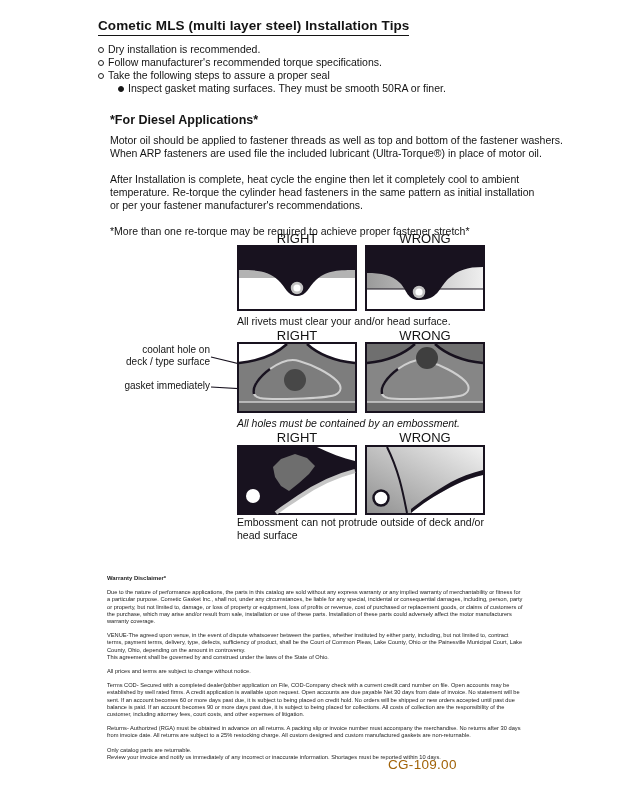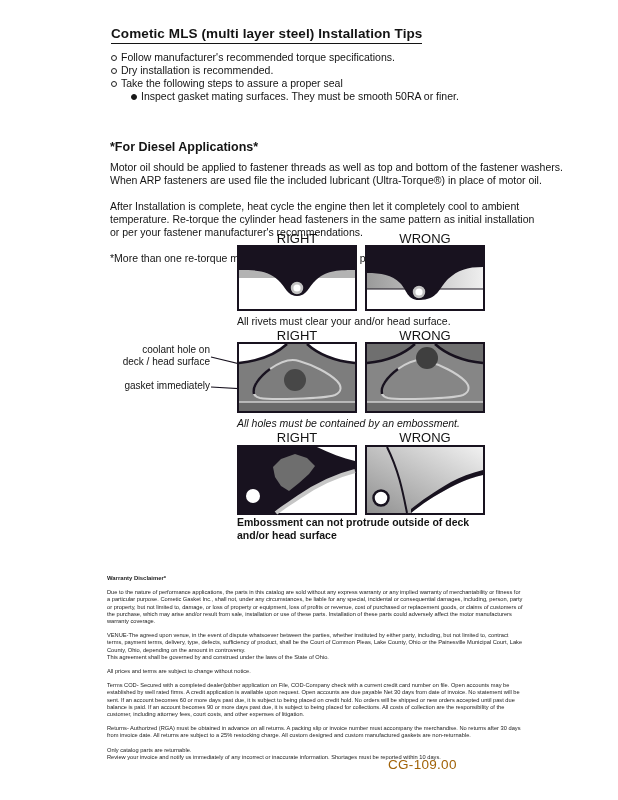--- a/index.html
+++ b/index.html
@@ -2,33 +2,33 @@
 <html><head>
 <meta charset="utf-8">
 <style>
   html,body{margin:0;padding:0;background:#ffffff;}
   .doc{
     position:relative; width:618px; height:800px; background:#ffffff;
     font-family:"Liberation Sans","DejaVu Sans",sans-serif; color:#141414;
     overflow:hidden;
   }
   
-  .header{position:absolute; left:111px; top:16px; width:440px;margin-top:8px;}
+  .header{position:absolute; left:98px; top:16px; width:440px;}
   .title{
     display:inline-block; font-size:13.5px; font-weight:bold;
     border-bottom:1.5px solid #141414; padding-bottom:2px; letter-spacing:.1px;
   }
   .tips{margin:7px 0 0 0; padding:0; list-style:none; font-size:10.5px; line-height:13px;}
   .tips li{position:relative; padding-left:10px;}
   .tips li.sub{margin-left:20px;}
   .marker{position:absolute; left:0; top:4px; width:4px; height:4px; border-radius:50%;}
   .marker.ring{border:1px solid #222; background:#fff;}
   .marker.dot{background:#181818; border:1px solid #181818;}
   
-  .diesel{position:absolute; left:110px; top:114px; width:460px; font-size:10.5px; line-height:13px;margin-top:27px;}
+  .diesel{position:absolute; left:110px; top:114px; width:460px; font-size:10.5px; line-height:13px;}
   .diesel h2{font-size:12.5px; font-weight:bold; margin:0 0 7px 0;}
   .diesel p{margin:0 0 13px 0; white-space:pre-line;}
   .diesel p.note{margin-bottom:0;}
   
   .dlabel{position:absolute; width:120px; text-align:center; font-size:13px; font-weight:normal; color:#141414;}
   .dbox{position:absolute; width:120px;}
   .dcaption{position:absolute; left:237px; font-size:10.5px; line-height:13px; color:#141414;}
   .sidelabel{position:absolute; font-size:10px; line-height:11.5px; text-align:right; white-space:pre-line; color:#141414;}
   .leader{position:absolute;}
   
@@ -42,25 +42,25 @@
 </head>
 <body>
 
 <div class="doc">
 
   <div class="header">
     <div class="title">Cometic MLS (multi layer steel) Installation Tips</div>
     <ul class="tips">
       <li>
         <span class="marker ring"></span>
-        <span>Follow manufacturer's recommended torque specifications.</span>
+        <span>Dry installation is recommended.</span>
       </li>
       <li>
         <span class="marker ring"></span>
-        <span>Dry installation is recommended.</span>
+        <span>Follow manufacturer's recommended torque specifications.</span>
       </li>
       <li>
         <span class="marker ring"></span>
         <span>Take the following steps to assure a proper seal</span>
       </li>
       <li class="sub">
         <span class="marker dot"></span>
         <span>Inspect gasket mating surfaces.  They must be smooth 50RA or finer.</span>
       </li>
     </ul>
@@ -108,21 +108,21 @@
       <circle cx="54" cy="47" r="3.6" fill="#ffffff"></circle>
     </svg>
   </div>
 
   <div class="dcaption" style="top:315px;">All rivets must clear your and/or head surface.</div>
 
   <div class="dlabel" style="left:237px; top:328px;">RIGHT</div>
   <div class="dlabel" style="left:365px; top:328px;">WRONG</div>
 
   <div class="sidelabel" style="left:100px; top:344px; width:110px;">coolant hole on
-deck / head surface</div>
+deck / type surface</div>
   <div class="sidelabel" style="left:100px; top:380px; width:110px;">gasket immediately</div>
   <svg class="leader" style="left:205px; top:350px;" width="95" height="45">
     <line x1="6" y1="7" x2="88" y2="27" stroke="#18121f" stroke-width="1.2"></line>
     <line x1="6" y1="37" x2="57" y2="40" stroke="#18121f" stroke-width="1.2"></line>
   </svg>
 
   <div class="dbox" style="left:237px; top:342px;">
     <svg width="120" height="71">
       <rect x="1" y="1" width="118" height="69" fill="#ffffff" stroke="#18121f" stroke-width="2"></rect>
       <path d="M2,21 C22,19 38,13 50,2 L70,2 C82,13 98,19 118,21 L118,69 L2,69 Z" fill="#7d7d7d"></path>
@@ -175,21 +175,21 @@
         </linearGradient>
       </defs>
       <rect x="1" y="1" width="118" height="68" fill="url(#bandG)" stroke="#18121f" stroke-width="2"></rect>
       <path d="M46,68 C58,58 74,48 90,40 C102,34 110,32 118,30 L118,68 Z" fill="#ffffff"></path>
       <path d="M22,2 C34,26 38,48 42,68" stroke="#18121f" stroke-width="2" fill="none"></path>
       <path d="M46,68 C58,58 74,48 90,40 C102,34 110,32 118,30 L118,25 C106,28 95,32 86,37 C70,46 56,56 46,64 Z" fill="#18121f"></path>
       <circle cx="16" cy="53" r="7.5" fill="#ffffff" stroke="#18121f" stroke-width="2.5"></circle>
     </svg>
   </div>
 
-  <div class="dcaption" style="top:516px; width:250px;font-weight:bold;">Embossment can not protrude outside of deck and/or head surface</div>
+  <div class="dcaption" style="top:516px; width:250px;">Embossment can not protrude outside of deck and/or head surface</div>
 
   <div class="legal">
     <h3>Warranty Disclaimer*</h3>
     <p>Due to the nature of performance applications, the parts in this catalog are sold without any express warranty or any implied warranty of merchantability or fitness for a particular purpose.  Cometic Gasket Inc., shall not, under any circumstances, be liable for any special, incidental or consequential damages, including, person, party or property, but not limited to, damage, or loss of property or equipment, loss of profits or revenue, cost of purchased or replacement goods, or claims of customers of the purchase, which may arise and/or result from sale, installation or use of these parts.  Installation of these parts could adversely affect the motor manufacturers warranty coverage.</p>
     <p class="tight">VENUE-The agreed upon venue, in the event of dispute whatsoever between the parties, whether instituted by either party, including, but not limited to, contract terms, payment terms, delivery, type, defects, sufficiency of product, shall be the Court of Common Pleas, Lake County, Ohio or the Painesville Municipal Court, Lake County, Ohio, depending on the amount in controversy.</p>
     <p>This agreement shall be governed by and construed under the laws of the State of Ohio.</p>
     <p>All prices and terms are subject to change without notice.</p>
     <p>Terms COD- Secured with a completed dealer/jobber application on File, COD-Company check with a current credit card number on file.  Open accounts may be established by well rated firms.  A credit application is available upon request.  Open accounts are due payable Net 30 days from date of invoice.  No statement will be sent.  If an account becomes 60 or more days past due, it is subject to being placed on credit hold.  No orders will be shipped or new orders accepted until past due balance is paid.  If an account becomes 90 or more days past due, it is subject to being placed for collections.  All costs of collection are the responsibility of the customer, including attorney fees, court costs, and other expenses of litigation.</p>
     <p>Returns- Authorized (RGA) must be obtained in advance on all returns.  A packing slip or invoice number must accompany the merchandise.  No returns after 30 days from invoice date.  All returns are subject to a 25% restocking charge.  All custom designed and custom manufactured gaskets are non-returnable.</p>
     <p class="tight">Only catalog parts are returnable.</p>

